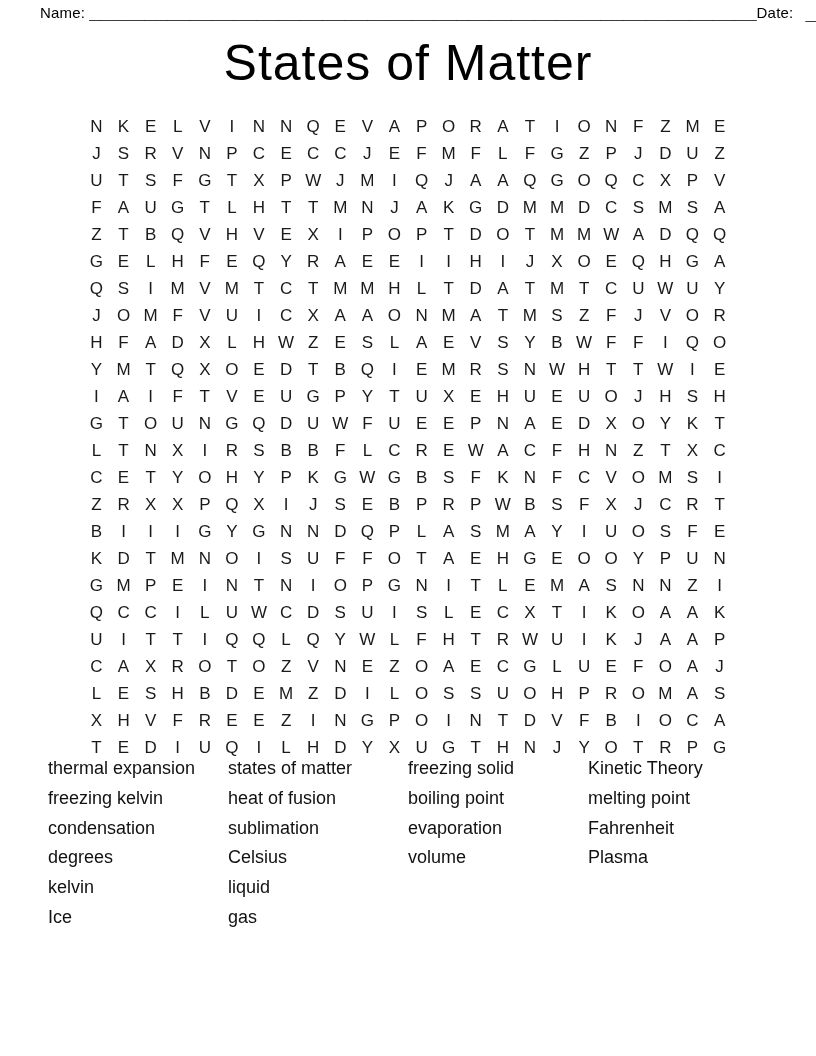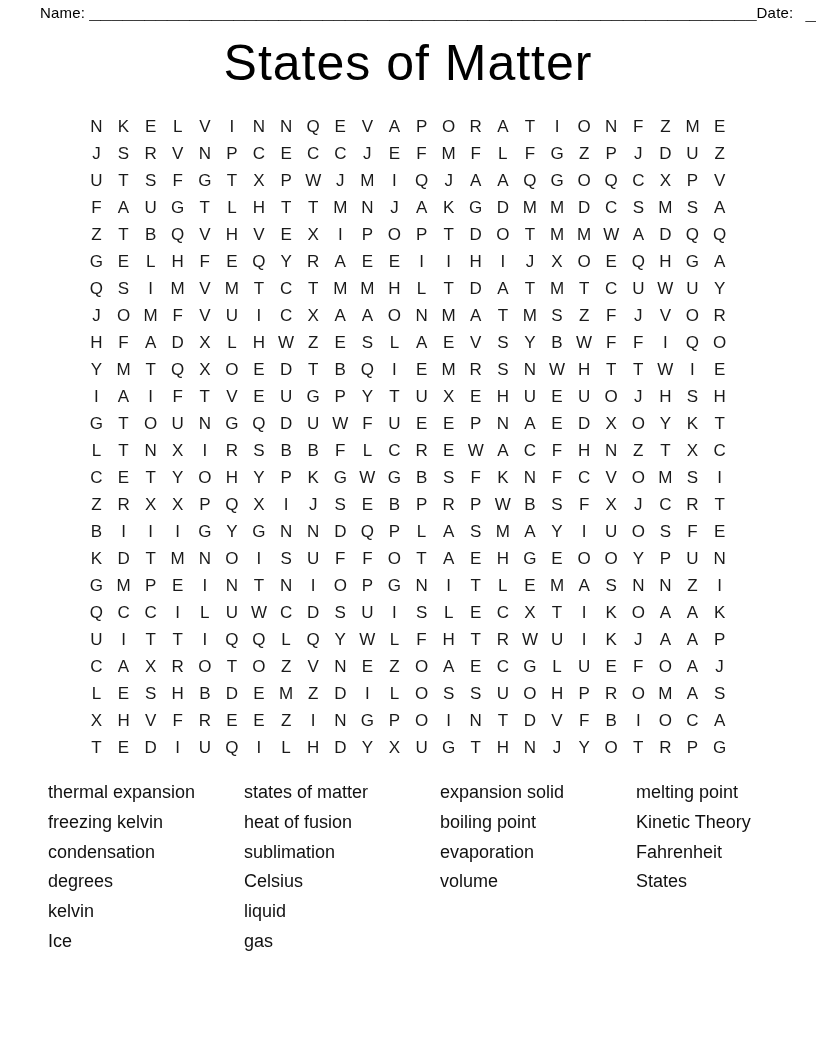--- a/index.html
+++ b/index.html
@@ -61,26 +61,26 @@
   }
   .grid-cell {
     text-align: center;
     font-size: 17px;
     font-weight: 400;
     color: #1a1a1a;
     line-height: 27px;
   }
   .word-list {
     position: absolute;
-    top: 778px;
+    top: 754px;
     left: 48px;
     width: 740px;
     display: grid;
     grid-template-columns: 180px 180px 180px 180px;
-    column-gap: 16px;
+    column-gap: 0px;
   }
   .word-column { display: block; }
   .word-item {
     font-size: 18px;
     line-height: 29.8px;
     color: #111111;
     white-space: nowrap;
   }
 </style>
 </head>
@@ -740,26 +740,26 @@
       </div>
       <div class="word-column">
         <div class="word-item">states of matter</div>
         <div class="word-item">heat of fusion</div>
         <div class="word-item">sublimation</div>
         <div class="word-item">Celsius</div>
         <div class="word-item">liquid</div>
         <div class="word-item">gas</div>
       </div>
       <div class="word-column">
-        <div class="word-item">expansion solid</div>
+        <div class="word-item">freezing solid</div>
         <div class="word-item">boiling point</div>
         <div class="word-item">evaporation</div>
         <div class="word-item">volume</div>
       </div>
       <div class="word-column">
+        <div class="word-item">Kinetic Theory</div>
         <div class="word-item">melting point</div>
-        <div class="word-item">Kinetic Theory</div>
         <div class="word-item">Fahrenheit</div>
-        <div class="word-item">States</div>
+        <div class="word-item">Plasma</div>
       </div>
     </div>
 
 </div>
 
 </body></html>

